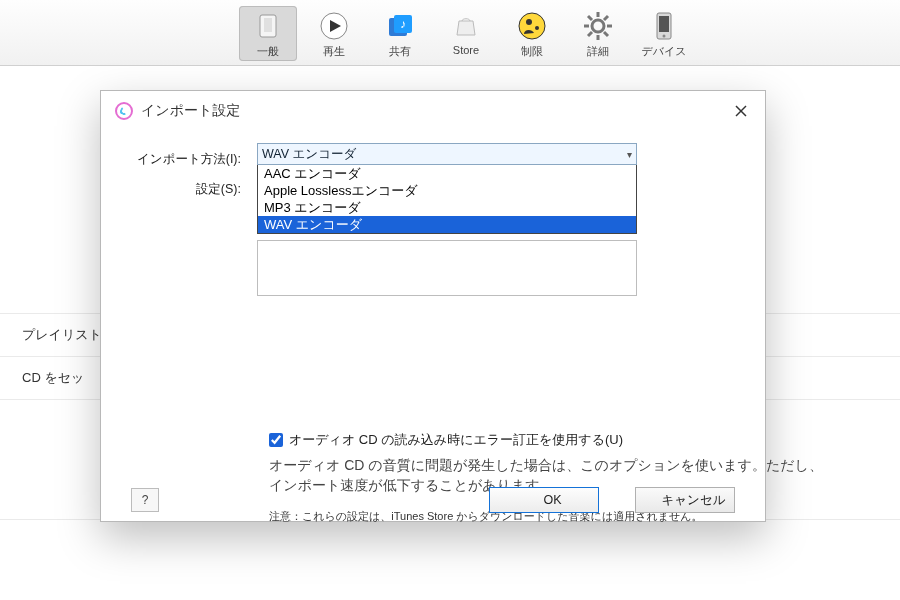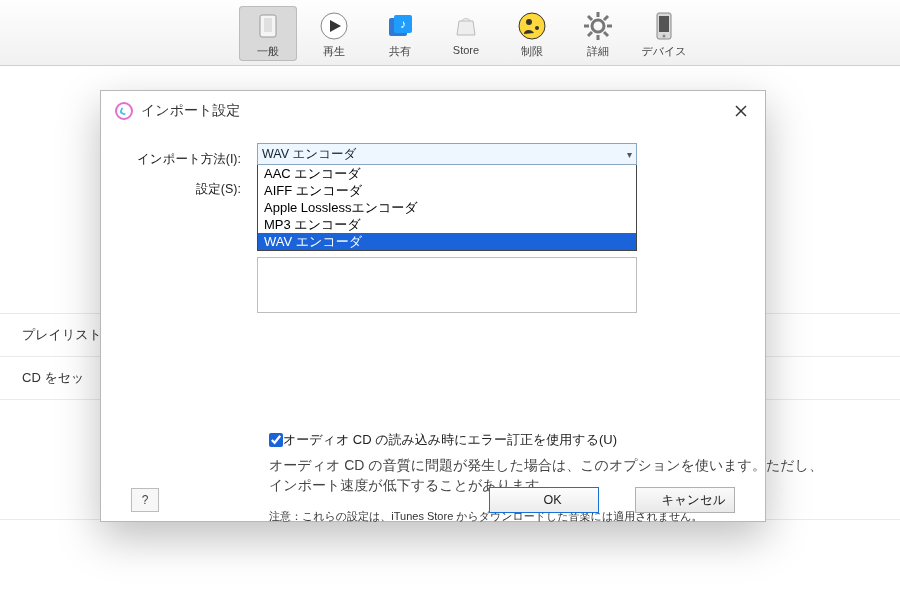--- a/index.html
+++ b/index.html
@@ -159,21 +159,21 @@
     margin-top: 6px;
   }
   .check-row {
     position: absolute;
     left: 168px;
     top: 340px;
     width: 560px;
     font-size: 13px;
     color: #222;
   }
-  .check-row label { display: flex; align-items: center; }
+  .check-row label { display: flex; align-items: center; gap: 6px; }
   .check-row input { width: 14px; height: 14px; accent-color: #1a63d9; }
   .check-desc {
     margin-top: 6px;
     font-size: 14px;
     color: #444;
     line-height: 20px;
   }
   .note-row {
     position: absolute;
     left: 168px;
@@ -323,21 +323,20 @@
       <div class="lbl">インポート方法(I):</div>
       <div class="lbl">設定(S):</div>
     </div>
     <div class="ctl-col">
       <div class="combo">
         <span>WAV エンコーダ</span>
         <span class="chev">▾</span>
       </div>
       <div class="dropdown">
         <div class="opt">AAC エンコーダ</div>
-        <div class="opt">AIFF エンコーダ</div>
         <div class="opt">Apple Losslessエンコーダ</div>
         <div class="opt">MP3 エンコーダ</div>
         <div class="opt sel">WAV エンコーダ</div>
       </div>
       <div class="settings-box"></div>
     </div>
   </div>
 
   <div class="check-row">
     <label>

